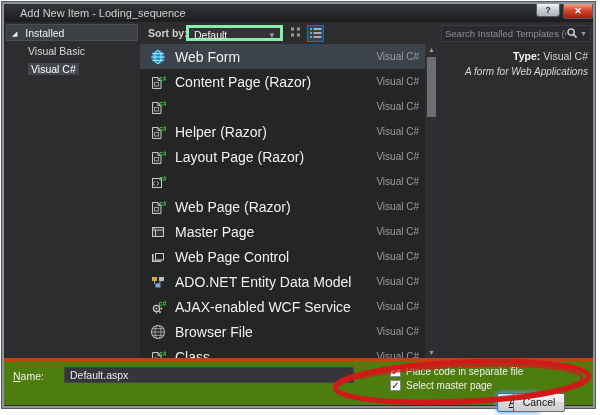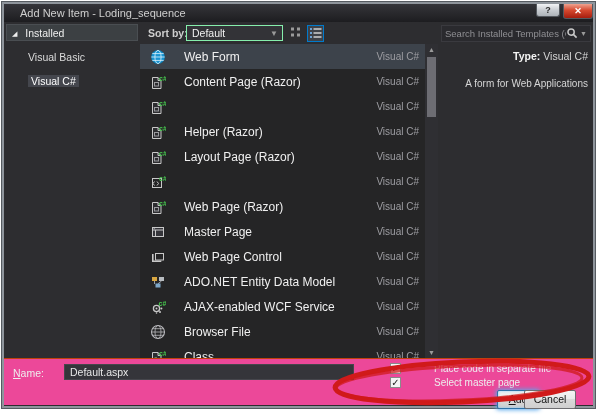--- a/index.html
+++ b/index.html
@@ -18,83 +18,83 @@
   .help-btn { left:532px; width:24px; height:13px; font-size:9px; line-height:12px; color:#2b2b2b;
               background:linear-gradient(#f2f4f6,#c9cdd2 50%,#aeb3b9); }
   .close-btn { left:559px; width:30px; height:15px; font-size:9px; line-height:14px; color:#fff;
                background:linear-gradient(#efa28f,#d6492f 45%,#a61d0e); }
 
   
   .left-panel { position:absolute; left:2px; top:20px; width:132px; height:334px; color:#e4e4e4; }
   .tree-header { height:17px; line-height:17px; background:#3c4043; border:1px solid #4a4e52;
                  font-size:10.5px; padding-left:5px; color:#eeeeee; }
   .tree-header .arrow { display:inline-block; font-size:7px; margin-right:5px; transform:translateY(-1px); }
-  .tree-item { font-size:10.5px; line-height:15px; padding-left:22px; margin-top:9px; color:#dcdcdc; }
+  .tree-item { font-size:10.5px; line-height:15px; padding-left:22px; margin-top:3px; color:#dcdcdc; }
   .tree-item .sel { background:#44464d; padding:0 3px; color:#ffffff; }
   .tree-online { font-size:10.5px; line-height:15px; padding-left:8px; margin-top:14px; color:#dcdcdc; }
   .tree-online .arrow { display:inline-block; font-size:8px; margin-right:5px; color:#c0c0c0; }
 
   
   .mid-panel { position:absolute; left:136px; top:20px; width:298px; height:334px; }
   .sortbar { position:absolute; left:0; top:0; width:100%; height:20px; font-size:10.5px; color:#cfcfcf; }
   .sort-label { position:absolute; left:8px; top:3px;font-weight:bold; }
   .sort-select { position:absolute; left:46px; top:1px; width:97px; height:16px; background:#333337;
-                 border:1px solid #86efac; color:#f0f0f0; font-size:10.5px; line-height:14px;
+                 border:3px solid #86efac; color:#f0f0f0; font-size:10.5px; line-height:14px;
                  padding-left:5px; }
   .sort-caret { position:absolute; right:4px; top:1px; color:#9a9a9a; font-size:8px; }
   .viewbtn { position:absolute; top:1px; width:17px; height:17px; display:flex;
              align-items:center; justify-content:center; }
   .viewbtn.small-icons { left:148px; }
   .viewbtn.list-view { left:167px; border:1px solid #007acc; background:#3e4248; }
 
   .list { position:absolute; left:0; top:20px; right:13px; bottom:0; background:#252526; overflow:hidden; }
   .tpl-row { display:flex; align-items:center; height:25px; padding:0 6px 0 10px; }
   .tpl-row.selected { background:#3d434b; }
   .tpl-icon { width:16px; height:16px; flex:0 0 16px; }
-  .tpl-label { margin-left:18px; font-size:12px; color:#f0f0f0; white-space:nowrap; }
+  .tpl-label { margin-left:9px; font-size:14px; color:#f0f0f0; white-space:nowrap; }
   .tpl-lang { margin-left:auto; font-size:10px; color:#9d9da2; white-space:nowrap; }
 
   .scrollbar { position:absolute; right:0; top:20px; bottom:0; width:13px; background:#2f2f33; }
   .sb-arrow { position:absolute; left:0; width:13px; height:11px; color:#9a9a9a; font-size:7px;
               text-align:center; line-height:11px; }
   .sb-up { top:0; } .sb-down { bottom:0; }
   .sb-thumb { position:absolute; left:2px; top:13px; width:9px; height:60px; background:#6d6d73; }
 
   
   .right-panel { position:absolute; left:436px; top:20px; width:152px; height:334px; color:#d6d6d6; }
   .searchbox { position:absolute; left:1px; top:1px; width:150px; height:17px; display:flex;
                align-items:center; background:#2a2a2e; border:1px solid #3a3a3f; padding:0 3px; }
   .searchbox input { flex:1; min-width:0; background:transparent; border:none; outline:none;
                      color:#d0d0d0; font-size:9.5px; font-family:"Liberation Sans",sans-serif; }
   .searchbox input::placeholder { color:#8f8f93; opacity:1; }
   .search-caret { color:#9a9a9a; font-size:7px; margin-left:2px; }
   .details { position:absolute; left:6px; top:26px; right:4px;text-align:right; }
   .type-line { font-size:10.5px; } .type-line b { color:#f4f4f4; }
-  .desc-line { font-size:10px; margin-top:16px; color:#d6d6d6; }
+  .desc-line { font-size:10px; margin-top:4px; color:#d6d6d6;font-style:italic; }
 
   
   .footer { position:absolute; left:0; top:354px; width:589px; height:47px;
-            background:#ec4899; border-top:1px solid #c2410c; }
+            background:#4d7c0f; border-top:4px solid #c2410c; }
   .accel { display:inline-block; }
   .accel::first-letter { text-decoration:underline; }
   .name-label { position:absolute; left:9px; top:8px; font-size:10.5px; color:#eeeeee; }
   .name-input { position:absolute; left:60px; top:5px; width:290px; height:16px; background:#35353a;
                 border:1px solid #46464c; color:#e8e8e8; font-size:10.5px; padding:0 5px;
                 font-family:"Liberation Sans",sans-serif; outline:none; }
-  .cb-row { position:absolute; left:386px; display:flex; align-items:center;gap:28px; }
+  .cb-row { position:absolute; left:386px; display:flex; align-items:center; }
   .cb-row.cb1 { top:4px; } .cb-row.cb2 { top:18px; }
   .cb-box { width:11px; height:11px; background:#f4f4f4; border:1px solid #8a8a8a;
             color:#1c1c1c; font-size:10px; line-height:10px; text-align:center; }
   .cb-label { margin-left:5px; font-size:10px; color:#eeeeee; white-space:nowrap; }
   .win-btn { position:absolute; top:31px; height:19px; text-align:center; font-size:10.5px;
              line-height:17px; color:#111; border:1px solid #6d6d70; border-radius:2px;
              background:linear-gradient(#f4f4f4,#e9e9e9 45%,#d9d9d9 46%,#cfcfcf); }
   .btn-add { left:493px; width:42px; border-color:#2f73a8;
              box-shadow:0 0 4px 1px rgba(86,166,236,.95), inset 0 0 3px rgba(125,195,248,.85); }
-  .btn-cancel { left:520px; width:52px; }
+  .btn-cancel { left:509px; width:52px; }
 
   
   .annotation { position:absolute; left:0; top:0; width:600px; height:415px;
                 pointer-events:none; z-index:30; }
 </style>
 </head>
 <body>
 
 <div id="stage">
   <div id="window">

